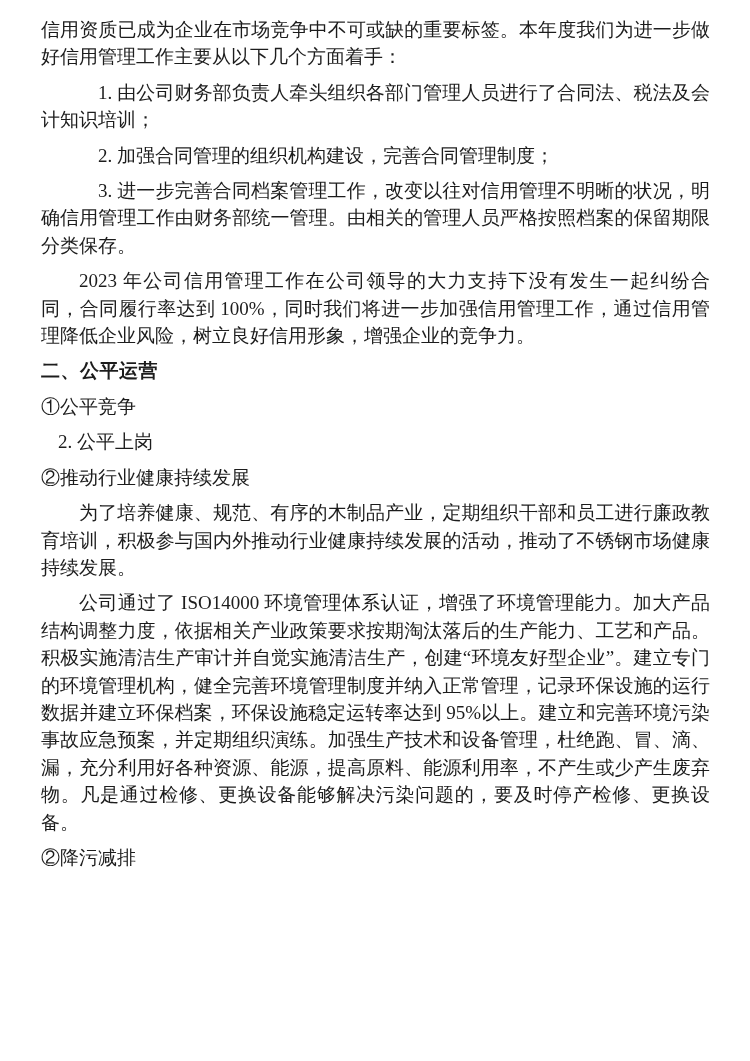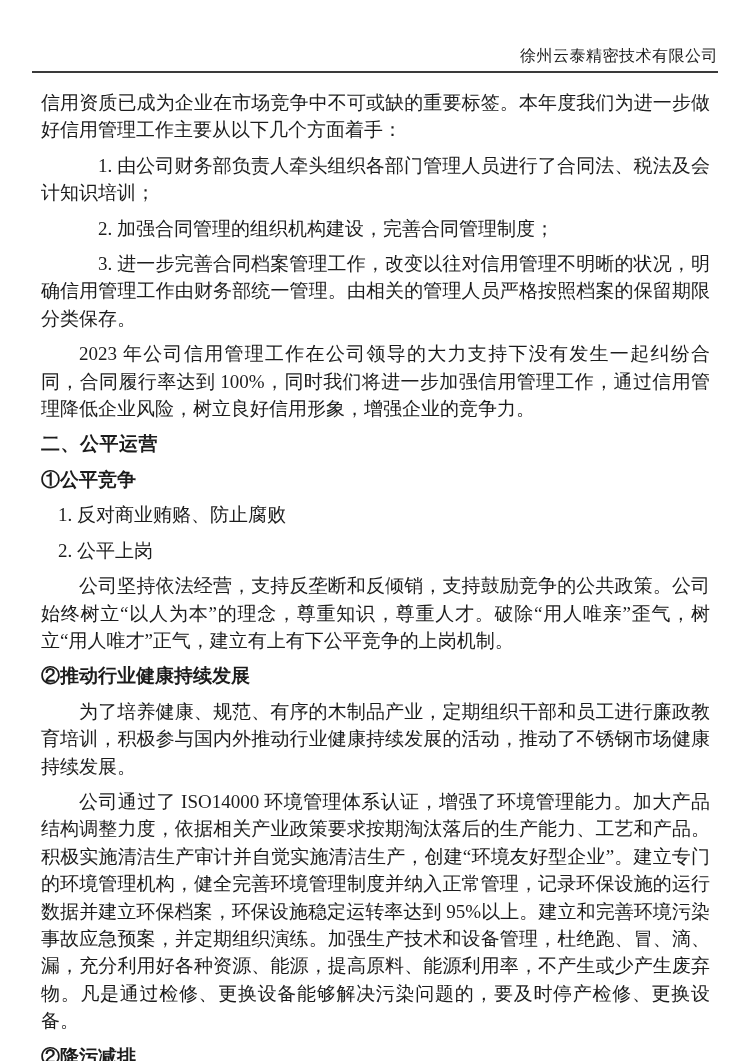--- a/index.html
+++ b/index.html
@@ -31,48 +31,43 @@
     line-height: 27.4px;
     text-align: justify;
   }
   .doc-body p {
     margin: 8px;
     padding: 0;
   }
   .indent    { text-indent: 2em; font-family: Liberation Serif, serif; }
   .num-big   { text-indent: 3em; }
   .num-small { text-indent: 0.9em; }
-  .label     { text-indent: 0; font-weight: bold; }
+  .label     { text-indent: 0; }
   .cont      { text-indent: 0; }
   .heading {
     text-indent: 0;
     font-weight: bold;
     font-family: Liberation Sans, sans-serif;
     letter-spacing: 0.5px;
   }
 </style>
 </head>
 <body>
 
 <div class="page">
 
-  <div class="page-header">
-    <span>徐州云泰精密技术有限公司</span>
-  </div>
 
   <div class="doc-body">
     <p class="cont">信用资质已成为企业在市场竞争中不可或缺的重要标签。本年度我们为进一步做好信用管理工作主要从以下几个方面着手：</p>
     <p class="num-big">1. 由公司财务部负责人牵头组织各部门管理人员进行了合同法、税法及会计知识培训；</p>
     <p class="num-big">2. 加强合同管理的组织机构建设，完善合同管理制度；</p>
     <p class="num-big">3. 进一步完善合同档案管理工作，改变以往对信用管理不明晰的状况，明确信用管理工作由财务部统一管理。由相关的管理人员严格按照档案的保留期限分类保存。</p>
     <p class="indent">2023 年公司信用管理工作在公司领导的大力支持下没有发生一起纠纷合同，合同履行率达到 100%，同时我们将进一步加强信用管理工作，通过信用管理降低企业风险，树立良好信用形象，增强企业的竞争力。</p>
     <p class="heading">二、公平运营</p>
     <p class="label">①公平竞争</p>
-    <p class="num-small">1. 反对商业贿赂、防止腐败</p>
     <p class="num-small">2. 公平上岗</p>
-    <p class="indent">公司坚持依法经营，支持反垄断和反倾销，支持鼓励竞争的公共政策。公司始终树立“以人为本”的理念，尊重知识，尊重人才。破除“用人唯亲”歪气，树立“用人唯才”正气，建立有上有下公平竞争的上岗机制。</p>
     <p class="label">②推动行业健康持续发展</p>
     <p class="indent">为了培养健康、规范、有序的木制品产业，定期组织干部和员工进行廉政教育培训，积极参与国内外推动行业健康持续发展的活动，推动了不锈钢市场健康持续发展。</p>
     <p class="indent">公司通过了 ISO14000 环境管理体系认证，增强了环境管理能力。加大产品结构调整力度，依据相关产业政策要求按期淘汰落后的生产能力、工艺和产品。积极实施清洁生产审计并自觉实施清洁生产，创建“环境友好型企业”。建立专门的环境管理机构，健全完善环境管理制度并纳入正常管理，记录环保设施的运行数据并建立环保档案，环保设施稳定运转率达到 95%以上。建立和完善环境污染事故应急预案，并定期组织演练。加强生产技术和设备管理，杜绝跑、冒、滴、漏，充分利用好各种资源、能源，提高原料、能源利用率，不产生或少产生废弃物。凡是通过检修、更换设备能够解决污染问题的，要及时停产检修、更换设备。</p>
     <p class="label">②降污减排</p>
   </div>
 
 </div>
 
 </body></html>

